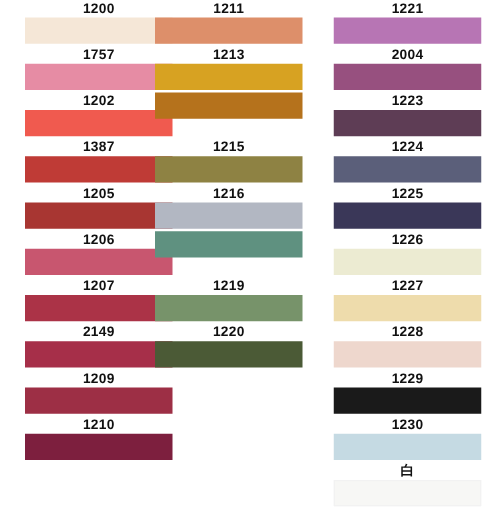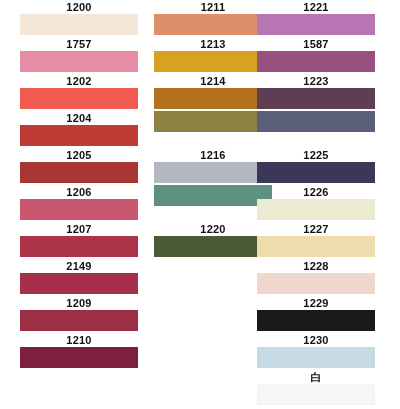--- a/index.html
+++ b/index.html
@@ -18,22 +18,22 @@
     width: 400px;
     height: 409px;
     background: #ffffff;
   }
   .swatch-column {
     position: absolute;
     top: 0;
     width: 118px;
   }
   .col-1 { left: 20px; }
-  .col-2 { left: 154px; }
-  .col-3 { left: 257px; }
+  .col-2 { left: 124px; }
+  .col-3 { left: 267px; }
 
   .swatch-cell {
     position: relative;
     height: 37px;
     width: 118px;
   }
   .swatch-label {
     height: 14px;
     line-height: 14px;
     text-align: center;
@@ -63,21 +63,21 @@
       </div>
       <div class="swatch-cell">
         <div class="swatch-label">1757</div>
         <div class="swatch-chip" style="background-color: rgb(230, 140, 164);"></div>
       </div>
       <div class="swatch-cell">
         <div class="swatch-label">1202</div>
         <div class="swatch-chip" style="background-color: rgb(240, 90, 79);"></div>
       </div>
       <div class="swatch-cell">
-        <div class="swatch-label">1204</div>
+        <div class="swatch-label">1387</div>
         <div class="swatch-chip" style="background-color: rgb(191, 59, 54);"></div>
       </div>
       <div class="swatch-cell">
         <div class="swatch-label">1205</div>
         <div class="swatch-chip" style="background-color: rgb(168, 54, 50);"></div>
       </div>
       <div class="swatch-cell">
         <div class="swatch-label">1206</div>
         <div class="swatch-chip" style="background-color: rgb(200, 86, 111);"></div>
       </div>
@@ -101,52 +101,57 @@
   <div class="swatch-column col-2">
       <div class="swatch-cell">
         <div class="swatch-label">1211</div>
         <div class="swatch-chip" style="background-color: rgb(221, 143, 106);"></div>
       </div>
       <div class="swatch-cell">
         <div class="swatch-label">1213</div>
         <div class="swatch-chip" style="background-color: rgb(215, 162, 34);"></div>
       </div>
       <div class="swatch-cell">
-        <div class="swatch-label">1214</div>
         <div class="swatch-chip" style="background-color: rgb(181, 114, 28);"></div>
       </div>
       <div class="swatch-cell">
+        <div class="swatch-label">1215</div>
         <div class="swatch-chip" style="background-color: rgb(142, 130, 67);"></div>
       </div>
       <div class="swatch-cell">
         <div class="swatch-label">1216</div>
         <div class="swatch-chip" style="background-color: rgb(178, 183, 194);"></div>
       </div>
       <div class="swatch-cell">
         <div class="swatch-chip" style="background-color: rgb(95, 145, 128);"></div>
+      </div>
+      <div class="swatch-cell">
+        <div class="swatch-label">1219</div>
+        <div class="swatch-chip" style="background-color: rgb(119, 147, 106);"></div>
       </div>
       <div class="swatch-cell">
         <div class="swatch-label">1220</div>
         <div class="swatch-chip" style="background-color: rgb(75, 90, 54);"></div>
       </div>
     </div>
   <div class="swatch-column col-3">
       <div class="swatch-cell">
         <div class="swatch-label">1221</div>
         <div class="swatch-chip" style="background-color: rgb(183, 117, 180);"></div>
       </div>
       <div class="swatch-cell">
-        <div class="swatch-label">1587</div>
+        <div class="swatch-label">2004</div>
         <div class="swatch-chip" style="background-color: rgb(151, 80, 127);"></div>
       </div>
       <div class="swatch-cell">
         <div class="swatch-label">1223</div>
         <div class="swatch-chip" style="background-color: rgb(94, 61, 85);"></div>
       </div>
       <div class="swatch-cell">
+        <div class="swatch-label">1224</div>
         <div class="swatch-chip" style="background-color: rgb(91, 95, 122);"></div>
       </div>
       <div class="swatch-cell">
         <div class="swatch-label">1225</div>
         <div class="swatch-chip" style="background-color: rgb(58, 55, 88);"></div>
       </div>
       <div class="swatch-cell">
         <div class="swatch-label">1226</div>
         <div class="swatch-chip" style="background-color: rgb(236, 235, 210);"></div>
       </div>

